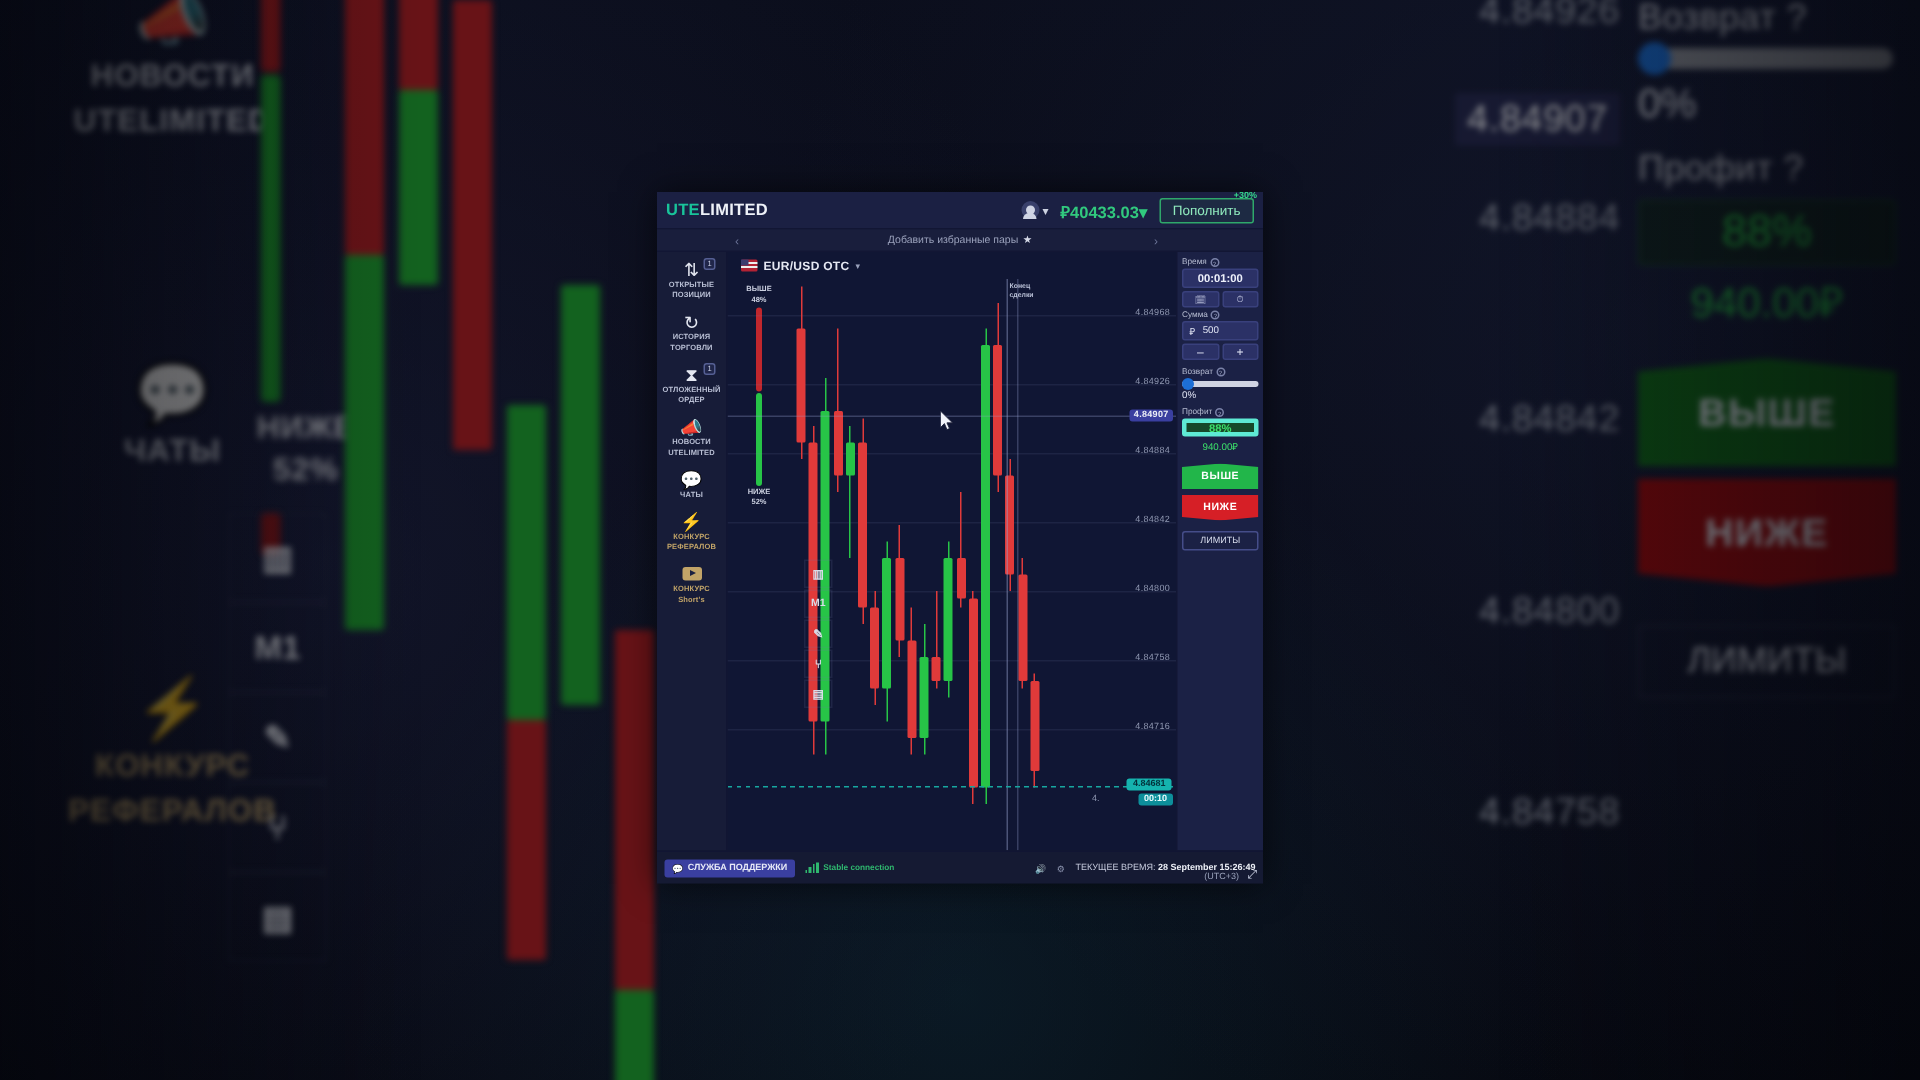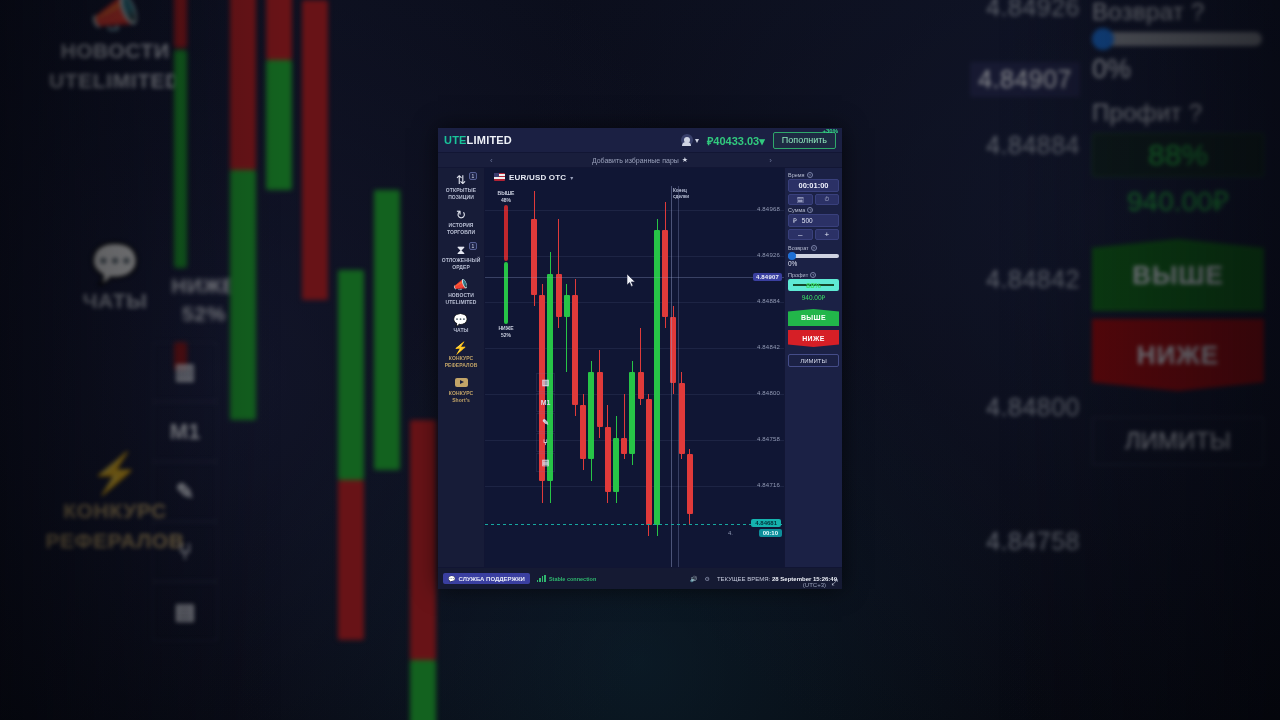--- a/index.html
+++ b/index.html
@@ -166,21 +166,21 @@
   .r-two > div { flex:1; height:11px; background:#2b3166; border:1px solid #39407c; border-radius:2px;
       display:flex; align-items:center; justify-content:center; color:#c8cde6; font-size:6px; }
   .r-amt { background:#2b3166; border:1px solid #39407c; height:13px; border-radius:2px;
       display:flex; align-items:center; padding:0 4px; gap:5px; color:#dfe3f3; font-size:6.5px; }
   .r-step { display:flex; gap:2px; margin-top:2px; }
   .r-step > div { flex:1; height:11px; background:#2b3166; border:1px solid #39407c; border-radius:2px;
       display:flex; align-items:center; justify-content:center; color:#dfe3f3; font-size:8px; }
   .slider { position:relative; height:4px; border-radius:2px; background:#cfd3e2; margin:3px 0 2px; }
   .knob { position:absolute; left:0; top:-2px; width:8px; height:8px; border-radius:50%; background:#1d6fd6; }
   .r-pct { font-size:6.5px; color:#dfe3f3; }
-  .r-prof { background:#16492a; border:5px solid #5eead4; height:12px; border-radius:2px;
+  .r-prof { background:#16492a; border:3px solid #5eead4; height:12px; border-radius:2px;
       display:flex; align-items:center; justify-content:center; color:#3ce06a; font-size:7.5px; font-weight:700; }
   .r-money { text-align:center; color:#3ce06a; font-size:6.5px; margin-top:2px; }
   .btn-up, .btn-dn { height:17px; display:flex; align-items:center; justify-content:center;
       font-size:7px; font-weight:700; color:#fff; letter-spacing:.4px; }
   .btn-up { background:#22b64a; clip-path:polygon(0 14%,50% 0,100% 14%,100% 100%,0 100%); margin-top:7px; }
   .btn-dn { background:#d61f26; clip-path:polygon(0 0,100% 0,100% 86%,50% 100%,0 86%); margin-top:4px; }
   .btn-lim { height:13px; border:1px solid #454d89; border-radius:2px; margin-top:7px;
       display:flex; align-items:center; justify-content:center; color:#d6dbec; font-size:6px; }
 
   

